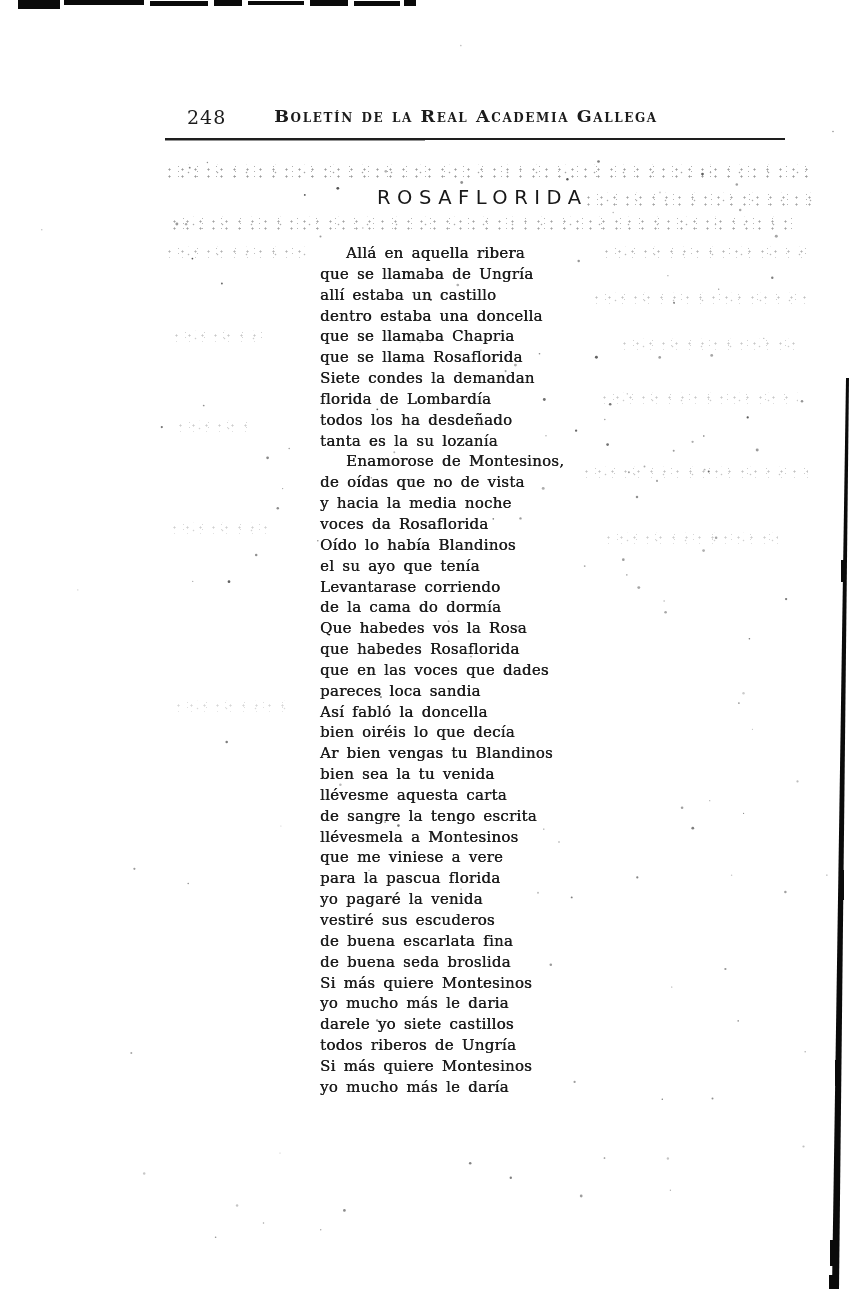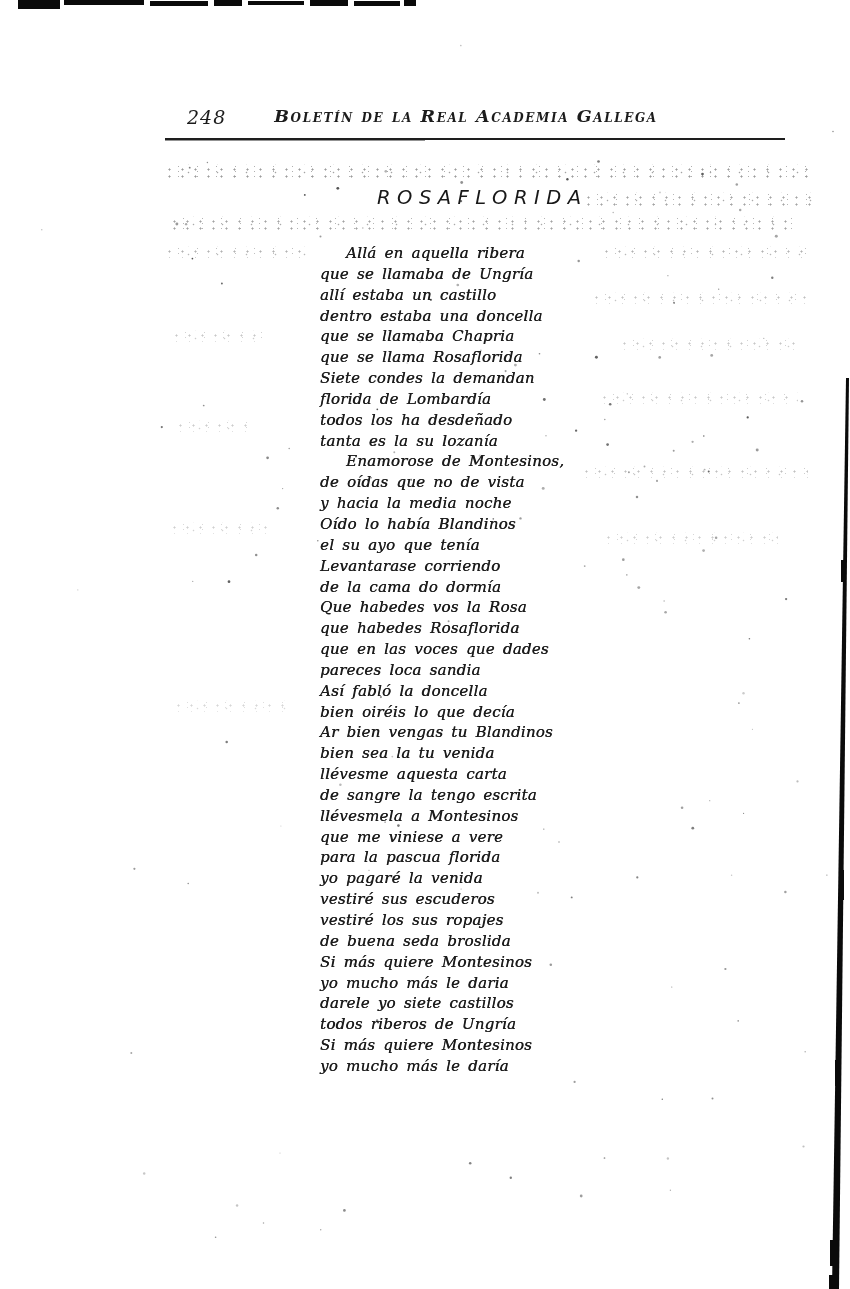--- a/index.html
+++ b/index.html
@@ -11,21 +11,20 @@
     width: 850px;
     height: 1289px;
     position: relative;
     overflow: hidden;
     font-family: "DejaVu Serif", "Liberation Serif", serif;
     color: #1c1c1c;
   }
   .page {
     position: absolute;
     inset: 0;
-    font-style: italic;
   }
   
   .artifact-svg {
     position: absolute;
     left: 0; top: 0;
     width: 850px; height: 1289px;
     pointer-events: none;
   }
   
   .ghost {
@@ -314,40 +313,41 @@
       <div class="poem-line">dentro estaba una doncella</div>
       <div class="poem-line">que se llamaba Chapria</div>
       <div class="poem-line">que se llama Rosaflorida</div>
       <div class="poem-line">Siete condes la demandan</div>
       <div class="poem-line">florida de Lombardía</div>
       <div class="poem-line">todos los ha desdeñado</div>
       <div class="poem-line">tanta es la su lozanía</div>
       <div class="poem-line indent">Enamorose de Montesinos,</div>
       <div class="poem-line">de oídas que no de vista</div>
       <div class="poem-line">y hacia la media noche</div>
+      <div class="poem-line">voces da Rosaflorida</div>
       <div class="poem-line">Oído lo había Blandinos</div>
       <div class="poem-line">el su ayo que tenía</div>
       <div class="poem-line">Levantarase corriendo</div>
       <div class="poem-line">de la cama do dormía</div>
       <div class="poem-line">Que habedes vos la Rosa</div>
       <div class="poem-line">que habedes Rosaflorida</div>
       <div class="poem-line">que en las voces que dades</div>
       <div class="poem-line">pareces loca sandia</div>
       <div class="poem-line">Así fabló la doncella</div>
       <div class="poem-line">bien oiréis lo que decía</div>
       <div class="poem-line">Ar bien vengas tu Blandinos</div>
       <div class="poem-line">bien sea la tu venida</div>
       <div class="poem-line">llévesme aquesta carta</div>
       <div class="poem-line">de sangre la tengo escrita</div>
       <div class="poem-line">llévesmela a Montesinos</div>
       <div class="poem-line">que me viniese a vere</div>
       <div class="poem-line">para la pascua florida</div>
       <div class="poem-line">yo pagaré la venida</div>
       <div class="poem-line">vestiré sus escuderos</div>
-      <div class="poem-line">vestiré los sus ropajes</div>
+      <div class="poem-line">de buena escarlata fina</div>
       <div class="poem-line">de buena seda broslida</div>
       <div class="poem-line">Si más quiere Montesinos</div>
       <div class="poem-line">yo mucho más le daria</div>
       <div class="poem-line">darele yo siete castillos</div>
       <div class="poem-line">todos riberos de Ungría</div>
       <div class="poem-line">Si más quiere Montesinos</div>
       <div class="poem-line">yo mucho más le daría</div>
     </div>
 
 </div>

